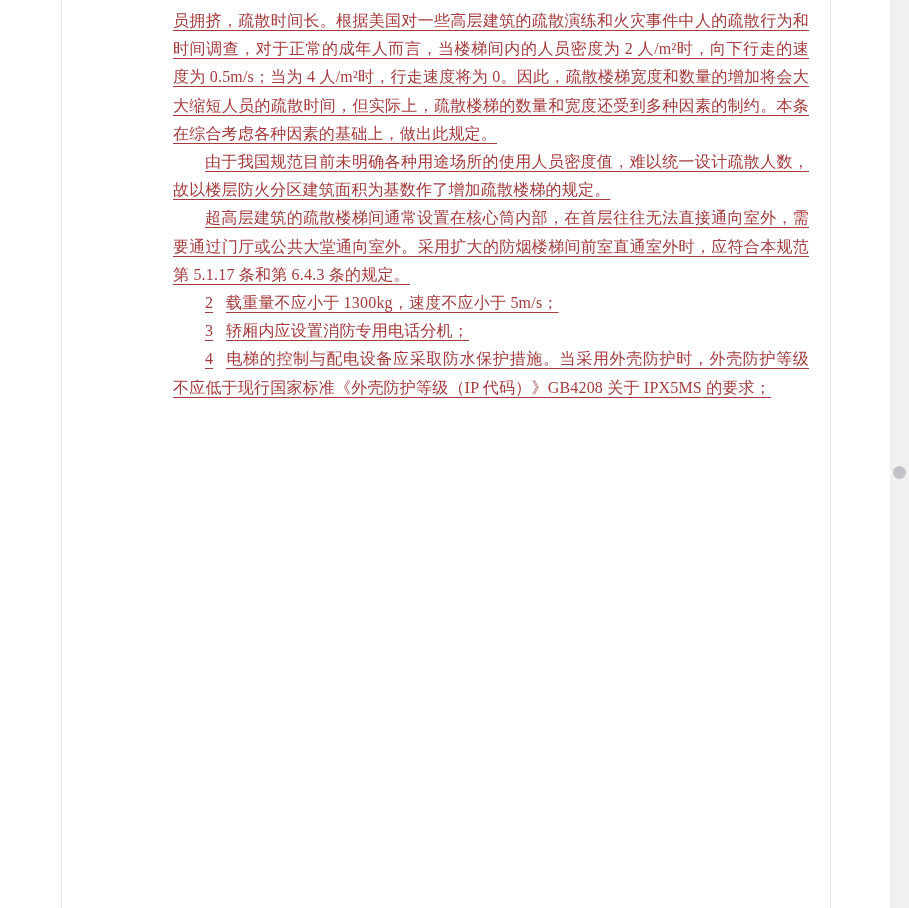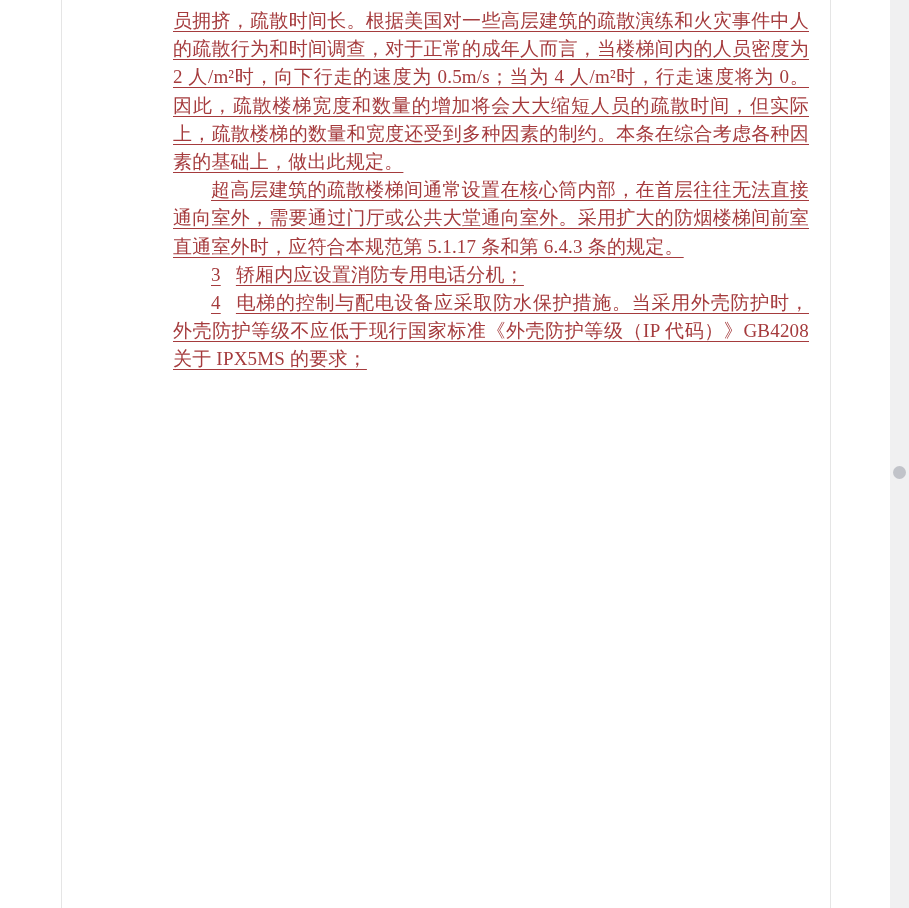--- a/index.html
+++ b/index.html
@@ -34,21 +34,21 @@
     cursor: pointer;
   }
   #doc-text {
     position: absolute;
     left: 173px;
     top: 7px;
     width: 636px;
   }
   .para {
     margin: 0;
-    font-size: 19px;
+    font-size: 16px;
     line-height: 28.2px;
     color: #a53b3d;
     text-align: justify;
     text-decoration: underline;
     text-decoration-thickness: 1px;
     text-underline-offset: 4px;
     text-decoration-color: #a53b3d;
     letter-spacing: 0.2px;
   }
   .indent { text-indent: 2em; }
@@ -62,20 +62,22 @@
 <div id="screen">
 
   <div id="page-edge-left" class="page-edge"></div>
   <div id="page-edge-right" class="page-edge"></div>
   <div id="right-gutter"></div>
   <div id="scroll-dot"></div>
 
   <div id="doc-text">
 
     <p class="para">员拥挤，疏散时间长。根据美国对一些高层建筑的疏散演练和火灾事件中人的疏散行为和时间调查，对于正常的成年人而言，当楼梯间内的人员密度为 2 人/m²时，向下行走的速度为 0.5m/s；当为 4 人/m²时，行走速度将为 0。因此，疏散楼梯宽度和数量的增加将会大大缩短人员的疏散时间，但实际上，疏散楼梯的数量和宽度还受到多种因素的制约。本条在综合考虑各种因素的基础上，做出此规定。</p>
+    <p class="para indent">由于我国规范目前未明确各种用途场所的使用人员密度值，难以统一设计疏散人数，故以楼层防火分区建筑面积为基数作了增加疏散楼梯的规定。</p>
     <p class="para indent">超高层建筑的疏散楼梯间通常设置在核心筒内部，在首层往往无法直接通向室外，需要通过门厅或公共大堂通向室外。采用扩大的防烟楼梯间前室直通室外时，应符合本规范第 5.1.17 条和第 6.4.3 条的规定。</p>
 
 
+    <p class="para indent"><span>2</span><span class="item-gap"></span><span>载重量不应小于 1300kg，速度不应小于 5m/s；</span></p>
     <p class="para indent"><span>3</span><span class="item-gap"></span><span>轿厢内应设置消防专用电话分机；</span></p>
     <p class="para indent"><span>4</span><span class="item-gap"></span><span>电梯的控制与配电设备应采取防水保护措施。当采用外壳防护时，外壳防护等级不应低于现行国家标准《外壳防护等级（IP 代码）》GB4208 关于 IPX5MS 的要求；</span></p>
 
   </div>
 </div>
 
 </body></html>

